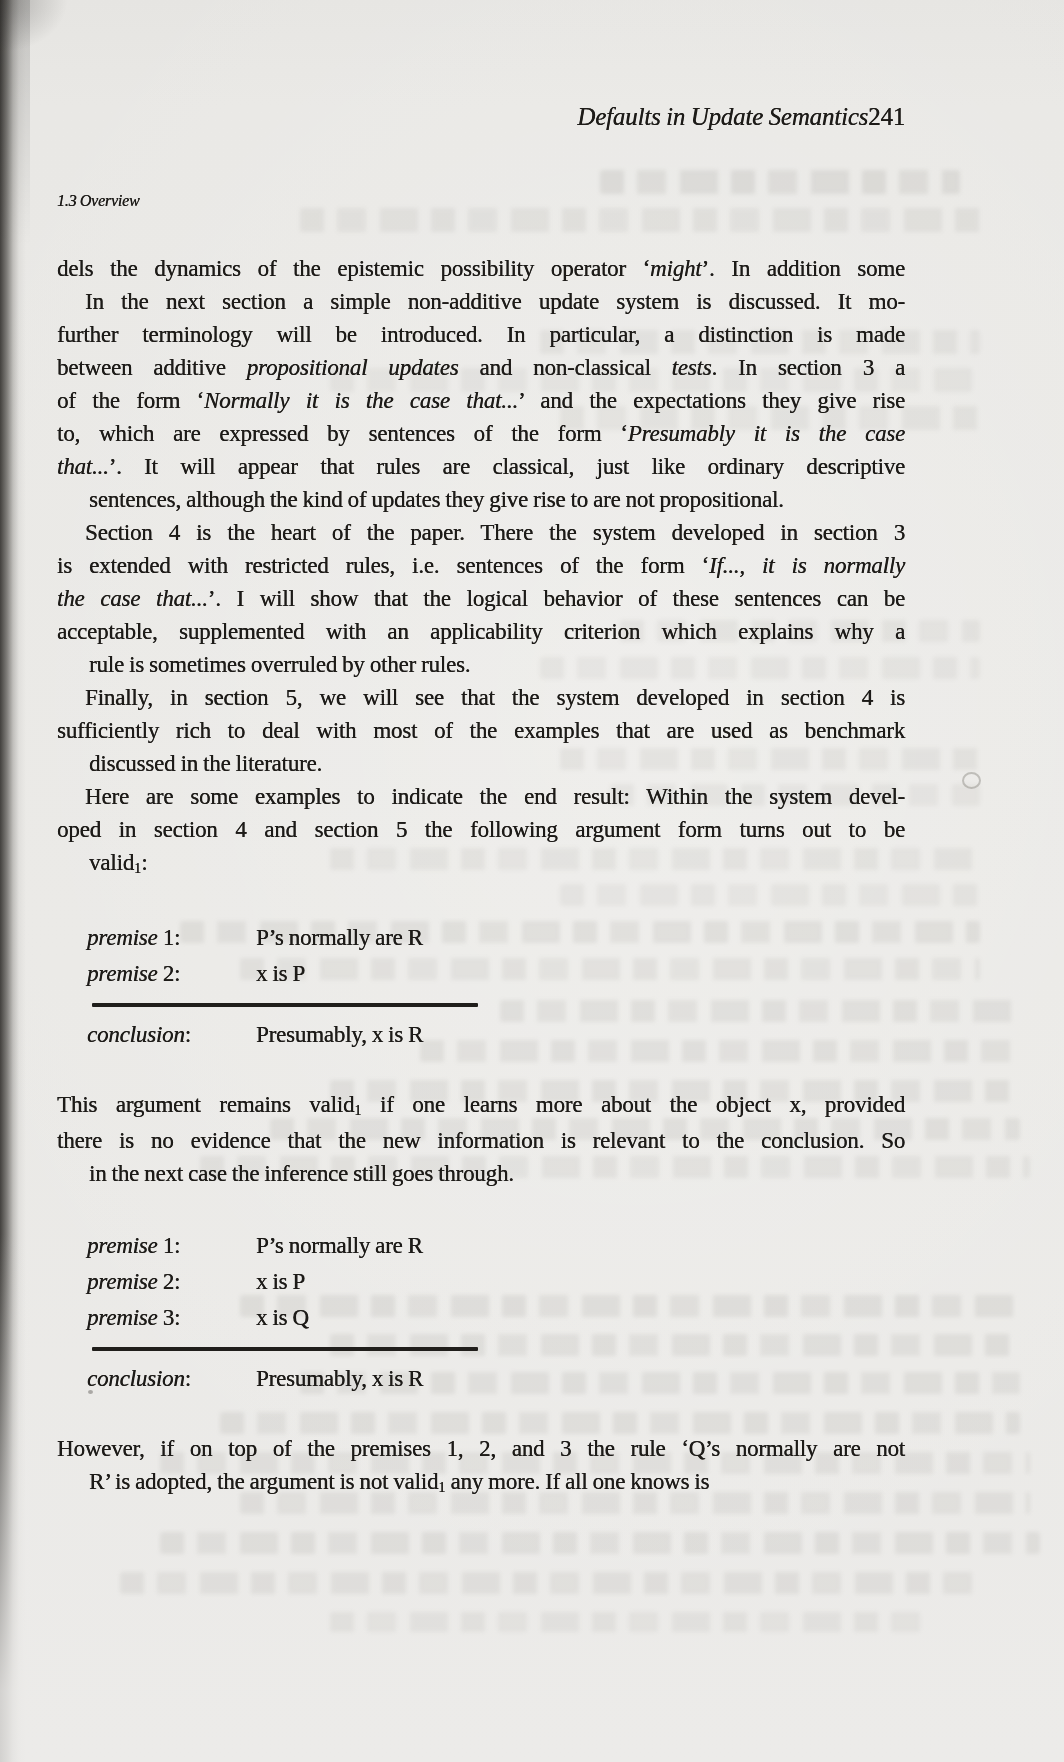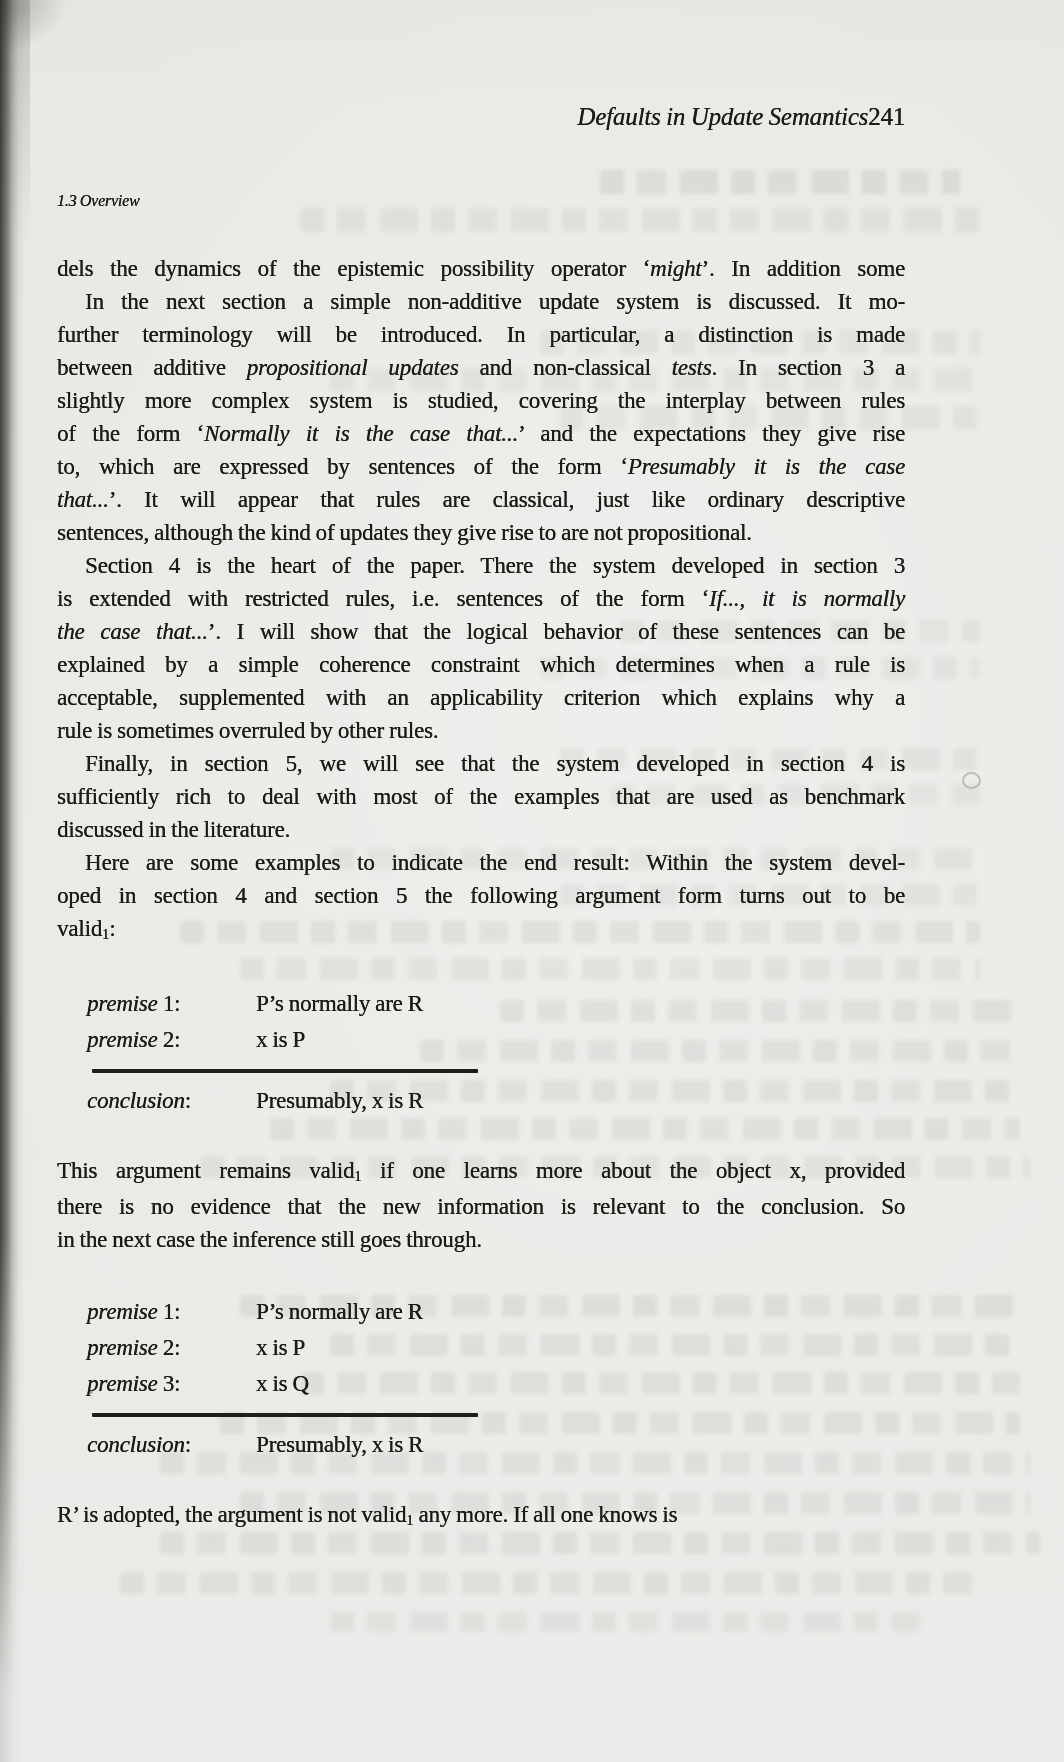--- a/index.html
+++ b/index.html
@@ -70,20 +70,21 @@
   .para.first{margin-top:35px;}
   .line{
     line-height:33px;
     text-align:justify;
     -moz-text-align-last:justify;
     text-align-last:justify;
   }
   .line.end{
     -moz-text-align-last:left;
     text-align-last:left;
+    margin-left:32px;
   }
   .line.ind{text-indent:28px;}
   .it{font-style:italic;}
   .sb{font-size:0.62em;position:relative;top:0.18em;letter-spacing:0;}
 
   .argument{margin:38px 0 35px 0;}
   .arg-row{display:flex;line-height:36px;padding-left:30px;gap:21px;}
   .arg-label{width:148px;flex:0 0 148px;}
   .arg-value{flex:1;}
   .arg-rule{
@@ -141,31 +142,29 @@
     </div>
 
     <div class="section-heading">1.3 Overview</div>
 
     <div id="doc-content">
         <div class="para first">
           <div class="line"><span>dels the dynamics of the epistemic possibility operator ‘</span><span class="it">might</span><span>’. In addition some</span></div>
           <div class="line ind"><span>In the next section a simple non-additive update system is discussed. It mo-</span></div>
           <div class="line"><span>further terminology will be introduced. In particular, a distinction is made</span></div>
           <div class="line"><span>between additive </span><span class="it">propositional updates</span><span> and non-classical </span><span class="it">tests</span><span>. In section 3 a</span></div>
-          <div class="line"><span>slightly more complex system is studied, covering the interplay between rules</span></div>
           <div class="line"><span>of the form ‘</span><span class="it">Normally it is the case that...</span><span>’ and the expectations they give rise</span></div>
           <div class="line"><span>to, which are expressed by sentences of the form ‘</span><span class="it">Presumably it is the case</span></div>
           <div class="line"><span class="it">that...</span><span>’. It will appear that rules are classical, just like ordinary descriptive</span></div>
           <div class="line end"><span>sentences, although the kind of updates they give rise to are not propositional.</span></div>
         </div>
         <div class="para">
           <div class="line ind"><span>Section 4 is the heart of the paper. There the system developed in section 3</span></div>
           <div class="line"><span>is extended with restricted rules, i.e. sentences of the form ‘</span><span class="it">If..., it is normally</span></div>
           <div class="line"><span class="it">the case that...</span><span>’. I will show that the logical behavior of these sentences can be</span></div>
-          <div class="line"><span>explained by a simple coherence constraint which determines when a rule is</span></div>
           <div class="line"><span>acceptable, supplemented with an applicability criterion which explains why a</span></div>
           <div class="line end"><span>rule is sometimes overruled by other rules.</span></div>
         </div>
         <div class="para">
           <div class="line ind"><span>Finally, in section 5, we will see that the system developed in section 4 is</span></div>
           <div class="line"><span>sufficiently rich to deal with most of the examples that are used as benchmark</span></div>
           <div class="line end"><span>discussed in the literature.</span></div>
         </div>
         <div class="para">
           <div class="line ind"><span>Here are some examples to indicate the end result: Within the system devel-</span></div>
@@ -205,18 +204,19 @@
             <span class="arg-label"><span class="it">premise</span><span> 3:</span></span>
             <span class="arg-value">x is Q</span>
           </div>
           <div class="arg-rule"></div>
           <div class="arg-row">
             <span class="arg-label"><span class="it">conclusion</span><span>:</span></span>
             <span class="arg-value">Presumably, x is R</span>
           </div>
         </div>
         <div class="para">
+          <div class="line"><span>However, if on top of the premises 1, 2, and 3 the rule ‘Q’s normally are not</span></div>
           <div class="line end"><span>R’ is adopted, the argument is not valid</span><span class="sb">1</span><span> any more. If all one knows is</span></div>
         </div>
       </div>
 
   </div>
 </div>
 
 </body></html>

